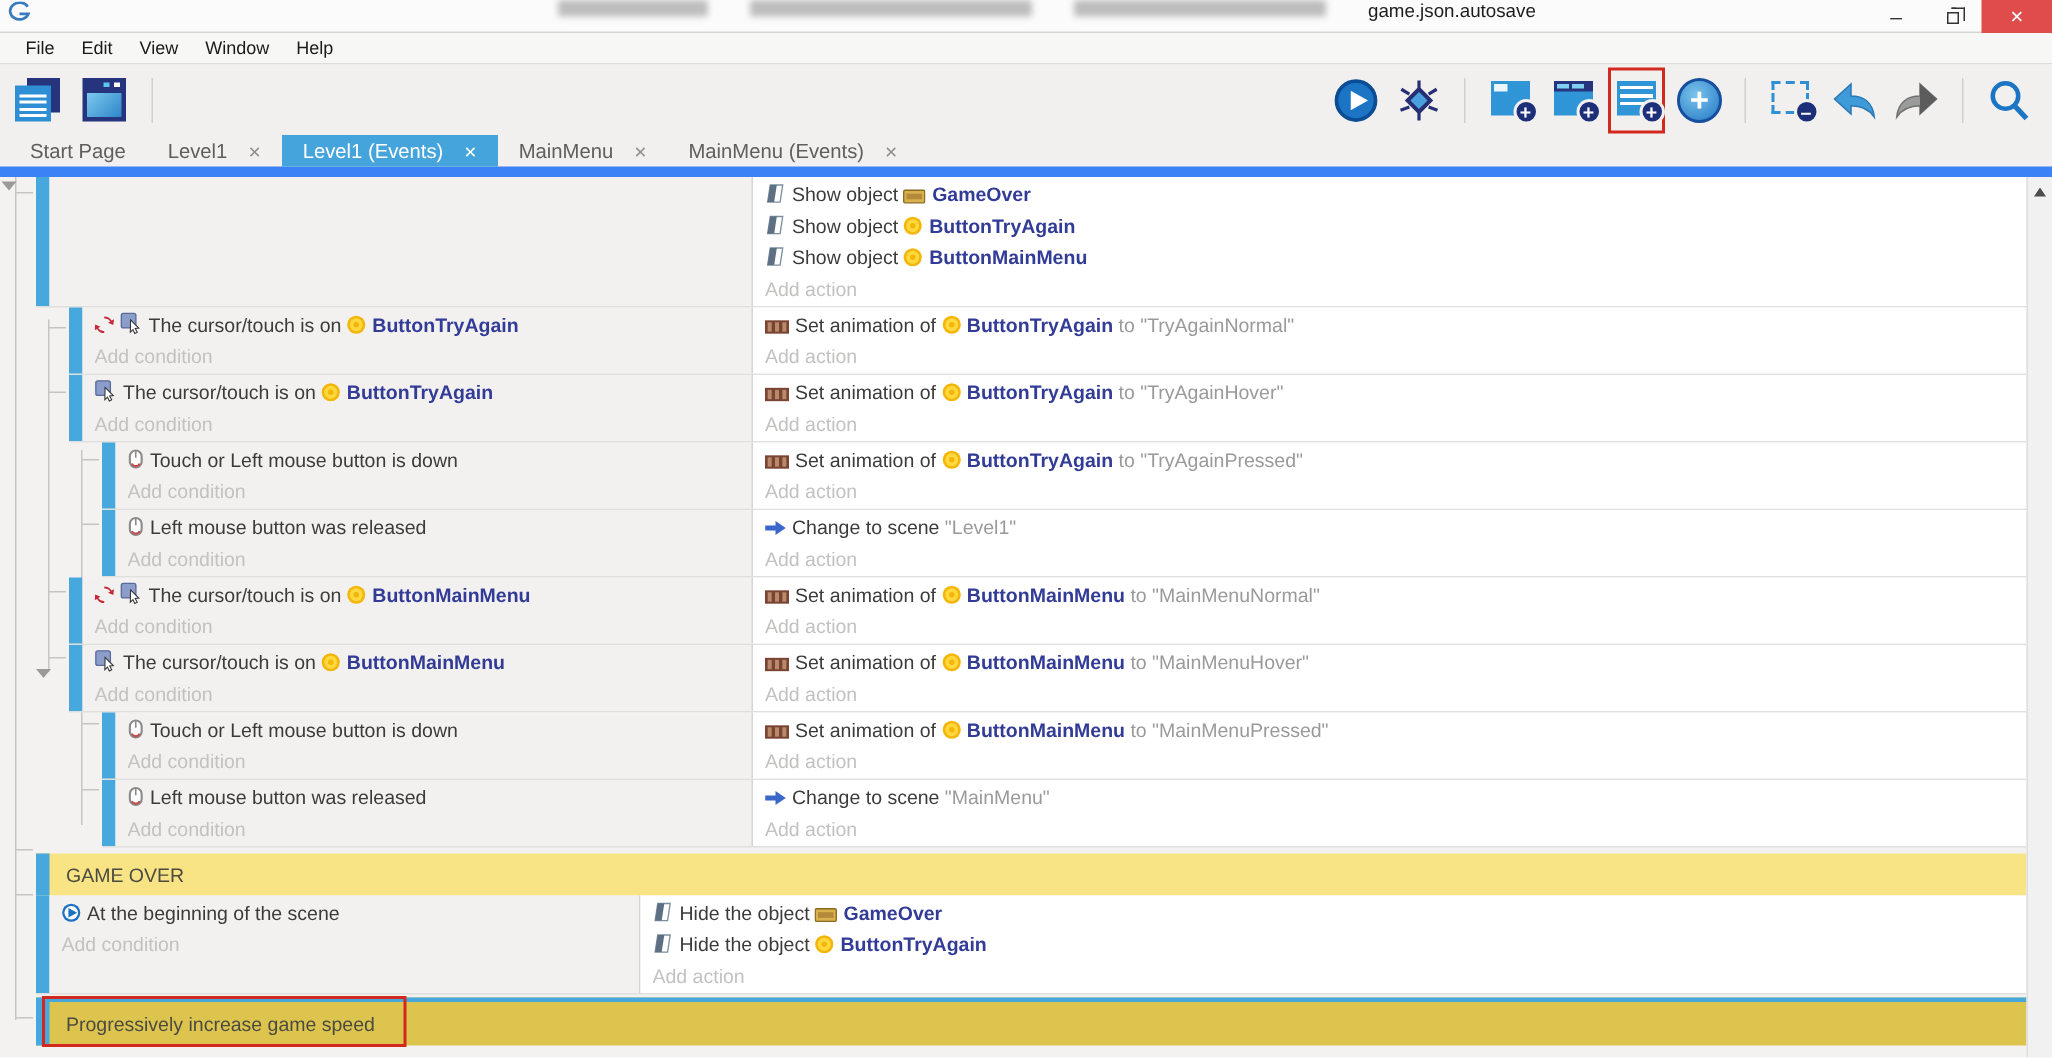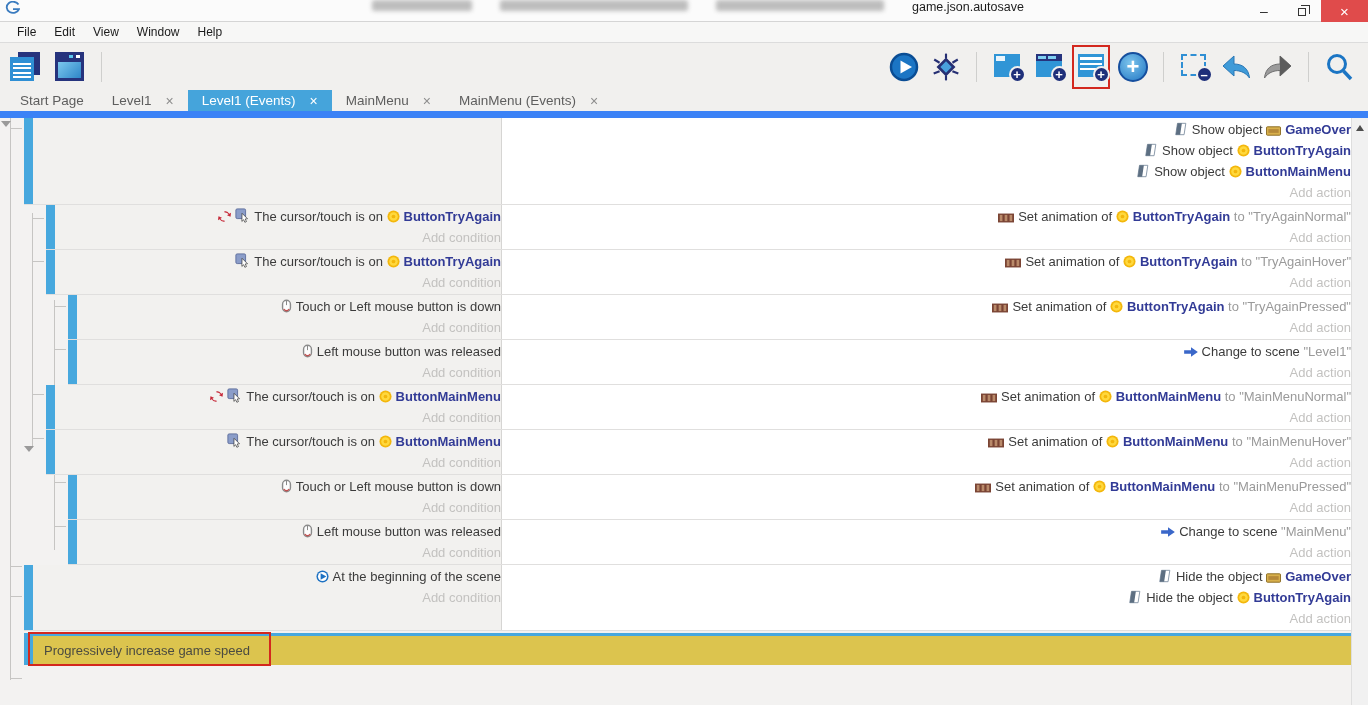--- a/index.html
+++ b/index.html
@@ -78,21 +78,21 @@
   .tl.v { width:1px; } .tl.h { height:1px; width:12px; }
   .tri { position:absolute; width:0; height:0; border-left:5px solid transparent;
     border-right:5px solid transparent; border-top:6px solid #9a9a9a; }
 
   #events-list { position:relative; z-index:1; width:1351px; }
   .evt { position:relative; display:flex; }
   .evt.std { border-bottom:1px solid #e0dfde; }
   .bar { width:9px; flex:none; background:#47a8de; }
   .conds { flex:none; background:#f2f1ef; border-right:1px solid #d6d5d3; padding:1px 0 1px 8px; }
   .acts { flex:1; background:#fff; padding:1px 0 1px 8px; }
-  .line { height:21px; line-height:21px; font-size:13px; color:#3b3b3b; white-space:pre; overflow:hidden;text-align:right; }
+  .line { height:21px; line-height:21px; font-size:13px; color:#3b3b3b; white-space:pre; overflow:hidden; }
   .line .ic { display:inline-block; margin-right:4px; }
   .line .ic svg { vertical-align:-2px; }
   .line.add { color:#c3c2c0; }
   .p-t { color:#3b3b3b; } .p-o { color:#323b96; font-weight:bold; }
   .p-q, .p-m { color:#9a9a9a; }
 
   .evt.comment { background:#f8e385; height:28px; margin-top:4px; align-items:center; }
   .evt.comment .bar { align-self:stretch; }
   .comment-body { font-size:13px; color:#4b4b41; padding-left:11px; }
   .evt.comment.selected { background:#dcc44e; border-top:3px solid #47a8de; height:32px; margin-top:2px; }
@@ -510,23 +510,27 @@
                 </svg></span><span class="p-t">Left mouse button was released</span></div>
             <div class="line add">Add condition</div>
           </div>
           <div class="acts">
             <div class="line"><span class="ic"><svg viewBox="0 0 16 14" width="14" height="12">
                   <path d="M0 5h8V1.5L16 7 8 12.5V9H0z" fill="#3a67c9"></path>
                 </svg></span><span class="p-t">Change to scene </span><span class="p-q">"MainMenu"</span></div>
             <div class="line add">Add action</div>
           </div>
         </div>
+        <div class="evt comment" style="margin-left: 24px;">
+          <div class="bar"></div>
+          <div class="comment-body">GAME OVER</div>
+        </div>
         <div class="evt std" style="margin-left: 24px;">
           <div class="bar"></div>
-          <div class="conds" style="width: 469px;">
+          <div class="conds" style="width: 394px;">
             <div class="line"><span class="ic"><svg viewBox="0 0 14 14" width="13" height="13">
                   <circle cx="7" cy="7" r="6.5" fill="#1d71c2"></circle>
                   <circle cx="7" cy="7" r="4.9" fill="#fff"></circle>
                   <path d="M5 3.6L11.2 7 5 10.4z" fill="#1d71c2"></path>
                 </svg></span><span class="p-t">At the beginning of the scene</span></div>
             <div class="line add">Add condition</div>
           </div>
           <div class="acts">
             <div class="line"><span class="ic"><svg viewBox="0 0 16 16" width="14" height="14">
                   <path d="M4 1.5h9.5l-2 13H2z" fill="#fff" stroke="#7d8ea0"></path>

